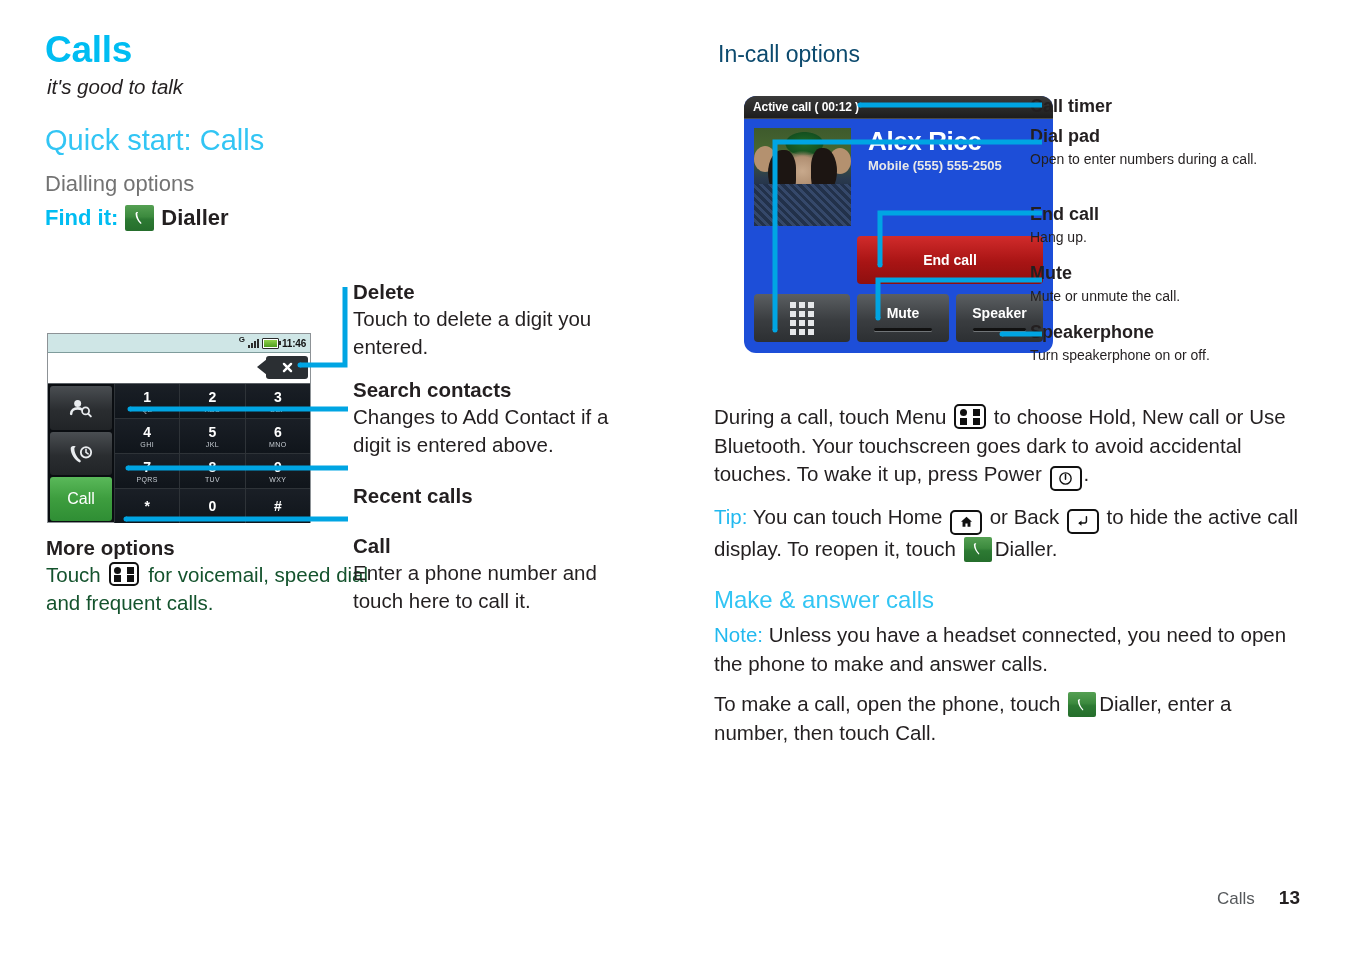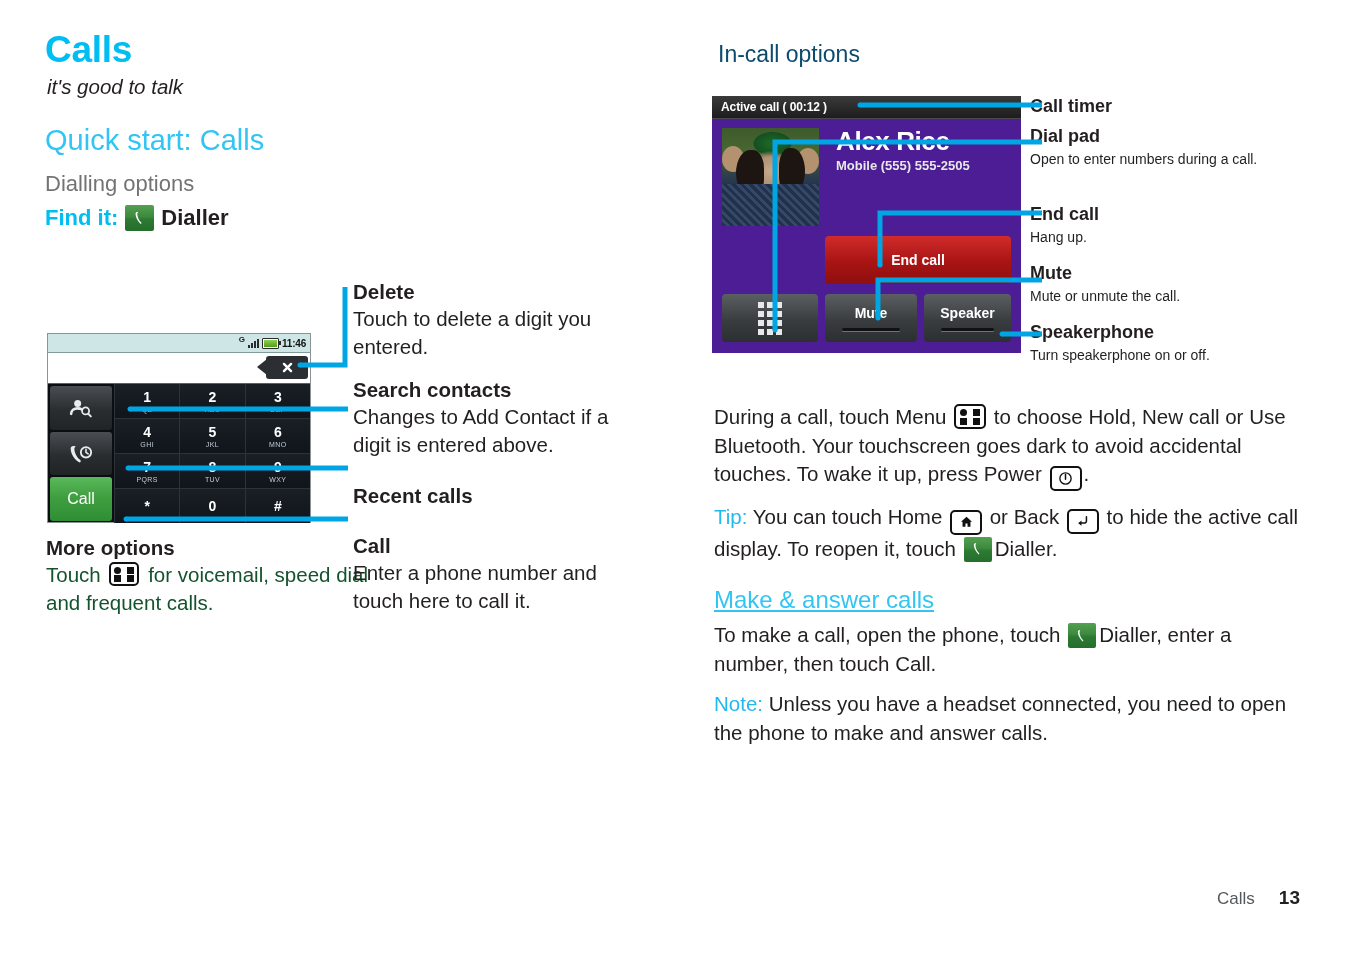--- a/index.html
+++ b/index.html
@@ -117,22 +117,22 @@
   .co-h{font-size:20.5px;font-weight:bold;line-height:26px;color:#231f20;}
   .co-t{font-size:20.5px;line-height:28px;color:#231f20;}
   .co-block{margin-bottom:14px;}
 
   
   #right-col{position:absolute;left:714px;top:36px;width:600px;}
   #incall-h{font-size:23px;color:#0c4a6e;line-height:28px;margin:4px;font-weight:normal;}
 
   
   #incall-mock{
-    position:absolute;left:712px;top:96px;width:309px;height:257px;
-    background:#4c1d95;overflow:hidden;
+    position:absolute;left:744px;top:96px;width:309px;height:257px;
+    background:#1d4ed8;overflow:hidden;border-radius:12px;
   }
   #incall-titlebar{
     height:23px;background:linear-gradient(180deg,#3a3a3a,#1d1d1d);
     border-bottom:1px solid #4a4a4a;display:flex;align-items:center;
     padding-left:9px;box-sizing:border-box;
   }
   #incall-title{color:#fff;font-size:12px;font-weight:bold;letter-spacing:-0.1px;}
   #contact-photo{
     position:absolute;left:10px;top:32px;width:97px;height:98px;
     background:
@@ -172,21 +172,21 @@
   #dialpad-grid i{background:#e6e8ea;display:block;}
 
   
   .rc{position:absolute;left:1030px;width:300px;}
   .rc .h{font-size:18px;font-weight:bold;line-height:23px;color:#231f20;}
   .rc .t{font-size:14px;line-height:23.5px;color:#231f20;}
 
   
   #rbody{position:absolute;left:714px;top:403px;width:595px;}
   #rbody p{margin:0 0 12px 0;font-size:20.5px;line-height:28.5px;}
-  #make-h{font-size:24px;color:#32c5f4;margin:22px 0 6px 0;line-height:30px;font-weight:normal;text-decoration:underline;}
+  #make-h{font-size:24px;color:#32c5f4;margin:22px 0 6px 0;line-height:30px;font-weight:normal;}
   .kb{
     display:inline-block;border:2.2px solid #111;border-radius:5px;position:relative;
     vertical-align:-5px;margin:0 2px;
   }
   .kb-menu{width:28px;height:21px;}
   .kb-menu i{position:absolute;width:7px;height:7px;background:#111;}
   .kb-menu i:nth-child(1){left:4px;top:2.5px;border-radius:50%;}
   .kb-menu i:nth-child(2){right:4px;top:2.5px;}
   .kb-menu i:nth-child(3){left:4px;bottom:2.5px;}
   .kb-menu i:nth-child(4){right:4px;bottom:2.5px;}
@@ -427,25 +427,25 @@
           <svg width="16" height="15" viewBox="0 0 24 24">
             <path fill="none" stroke="#111" stroke-width="2.4" stroke-linecap="round" stroke-linejoin="round" d="M17.5 4.5v6.5a3.5 3.5 0 0 1-3.5 3.5H6.5"></path>
             <path fill="#111" d="M9.6 10.4L4.4 14.6l5.2 4.2z"></path>
           </svg>
         </span><span> to hide the active call display. To reopen it, touch </span><span class="dialler-inline"><svg width="14" height="14" viewBox="0 0 24 24">
             <path fill="#ffffff" d="M7.5 2.2c-1.4 0-2.6 1.1-2.6 2.6 0 6.5 3.9 12.6 7.8 16.2.6.5 1.6.1 1.6-.7 0-.6-.3-1-.8-1.5C10 15.6 7.6 10.2 7.6 4.9c0-.5.3-.9.8-1.2.5-.3.7-.8.4-1.2-.2-.2-.7-.3-1.3-.3z"></path>
           </svg></span><b>Dialler</b><span>.</span></p>
 
     <h3 id="make-h">Make &amp; answer calls</h3>
 
+    <p><b class="cyan">Note:</b><span> Unless you have a headset connected, you need to open the phone to make and answer calls.</span></p>
+
     <p><span>To make a call, open the phone, touch </span><span class="dialler-inline"><svg width="14" height="14" viewBox="0 0 24 24">
             <path fill="#ffffff" d="M7.5 2.2c-1.4 0-2.6 1.1-2.6 2.6 0 6.5 3.9 12.6 7.8 16.2.6.5 1.6.1 1.6-.7 0-.6-.3-1-.8-1.5C10 15.6 7.6 10.2 7.6 4.9c0-.5.3-.9.8-1.2.5-.3.7-.8.4-1.2-.2-.2-.7-.3-1.3-.3z"></path>
           </svg></span><b>Dialler</b><span>, enter a number, then touch </span><b>Call</b><span>.</span></p>
-
-    <p><b class="cyan">Note:</b><span> Unless you have a headset connected, you need to open the phone to make and answer calls.</span></p>
   </div>
 
   <div id="footer">
     <span id="footer-sec">Calls</span>
     <span id="footer-page">13</span>
   </div>
 
   <svg id="connectors">
     <g stroke="#00a5e3" stroke-width="5" fill="none" stroke-linecap="butt">
 

